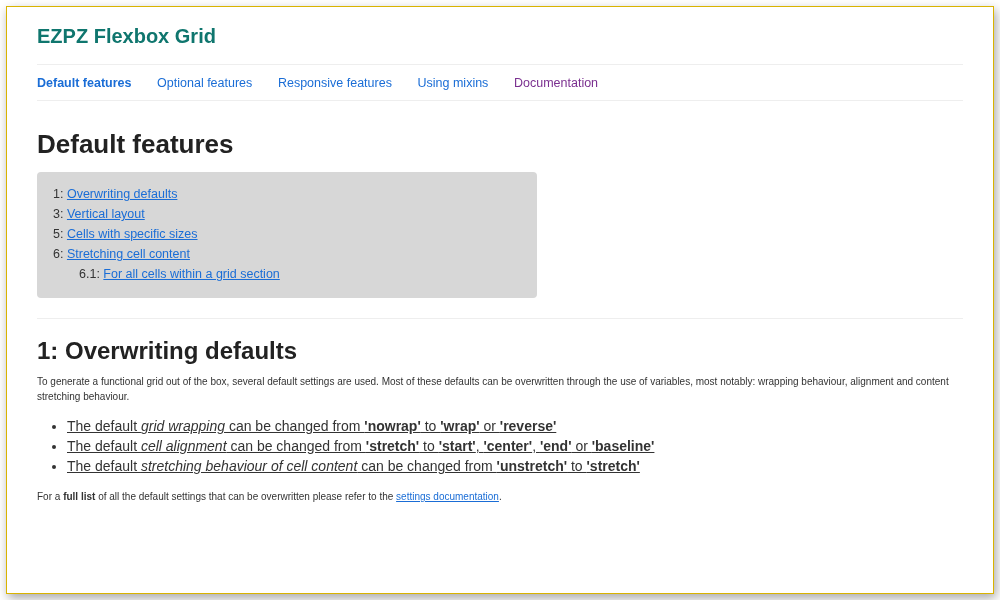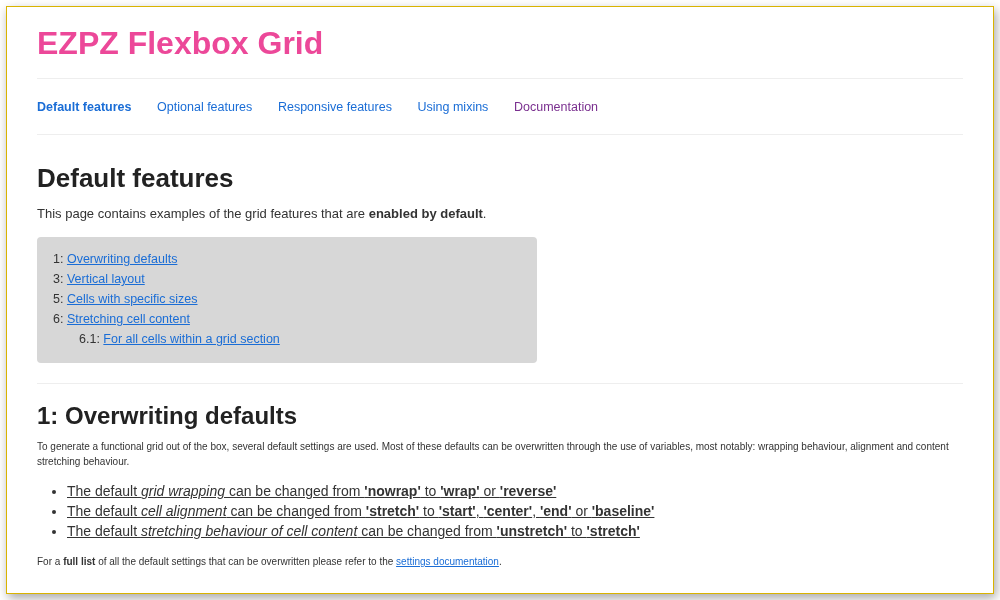--- a/index.html
+++ b/index.html
@@ -13,29 +13,29 @@
     width: 988px;
     margin: 6px auto;
     border: 1px solid #d9b300;
     box-shadow: 2px 4px 10px rgba(0,0,0,0.35);
     background: #fff;
     padding: 18px 30px 24px 30px;
     height: 588px;
     overflow: hidden;
   }
   h1.site-title {
-    color: #ec4899;
-    font-size: 32px;
+    color: #0f766e;
+    font-size: 20px;
     font-weight: bold;
     margin-bottom: 16px;
   }
   .nav {
     border-top: 1px solid #eee;
     border-bottom: 1px solid #eee;
-    padding: 20px 0;
+    padding: 10px 0;
     margin-bottom: 28px;
   }
   .nav a {
     font-size: 12.5px;
     margin-right: 22px;
     text-decoration: none;
     color: #1a6dd6;
   }
   .nav a.active { font-weight: bold; }
   .nav a.visited { color: #7a2f8f; }
@@ -78,23 +78,20 @@
   <nav class="nav">
     <a href="#" class="active">Default features</a>
     <a href="#">Optional features</a>
     <a href="#">Responsive features</a>
     <a href="#">Using mixins</a>
     <a href="#" class="visited">Documentation</a>
   </nav>
 
   <h2 class="page-heading">Default features</h2>
 
-  <p class="intro">
-    <span>This page contains examples of the grid features that are </span><strong>enabled by default</strong><span>.</span>
-  </p>
 
   <div class="toc">
     <div class="item"><span>1:</span> <a href="#">Overwriting defaults</a></div>
     <div class="item"><span>3:</span> <a href="#">Vertical layout</a></div>
     <div class="item"><span>5:</span> <a href="#">Cells with specific sizes</a></div>
     <div class="item"><span>6:</span> <a href="#">Stretching cell content</a></div>
     <div class="item sub"><span>6.1:</span> <a href="#">For all cells within a grid section</a></div>
   </div>
 
   <hr class="sep">

